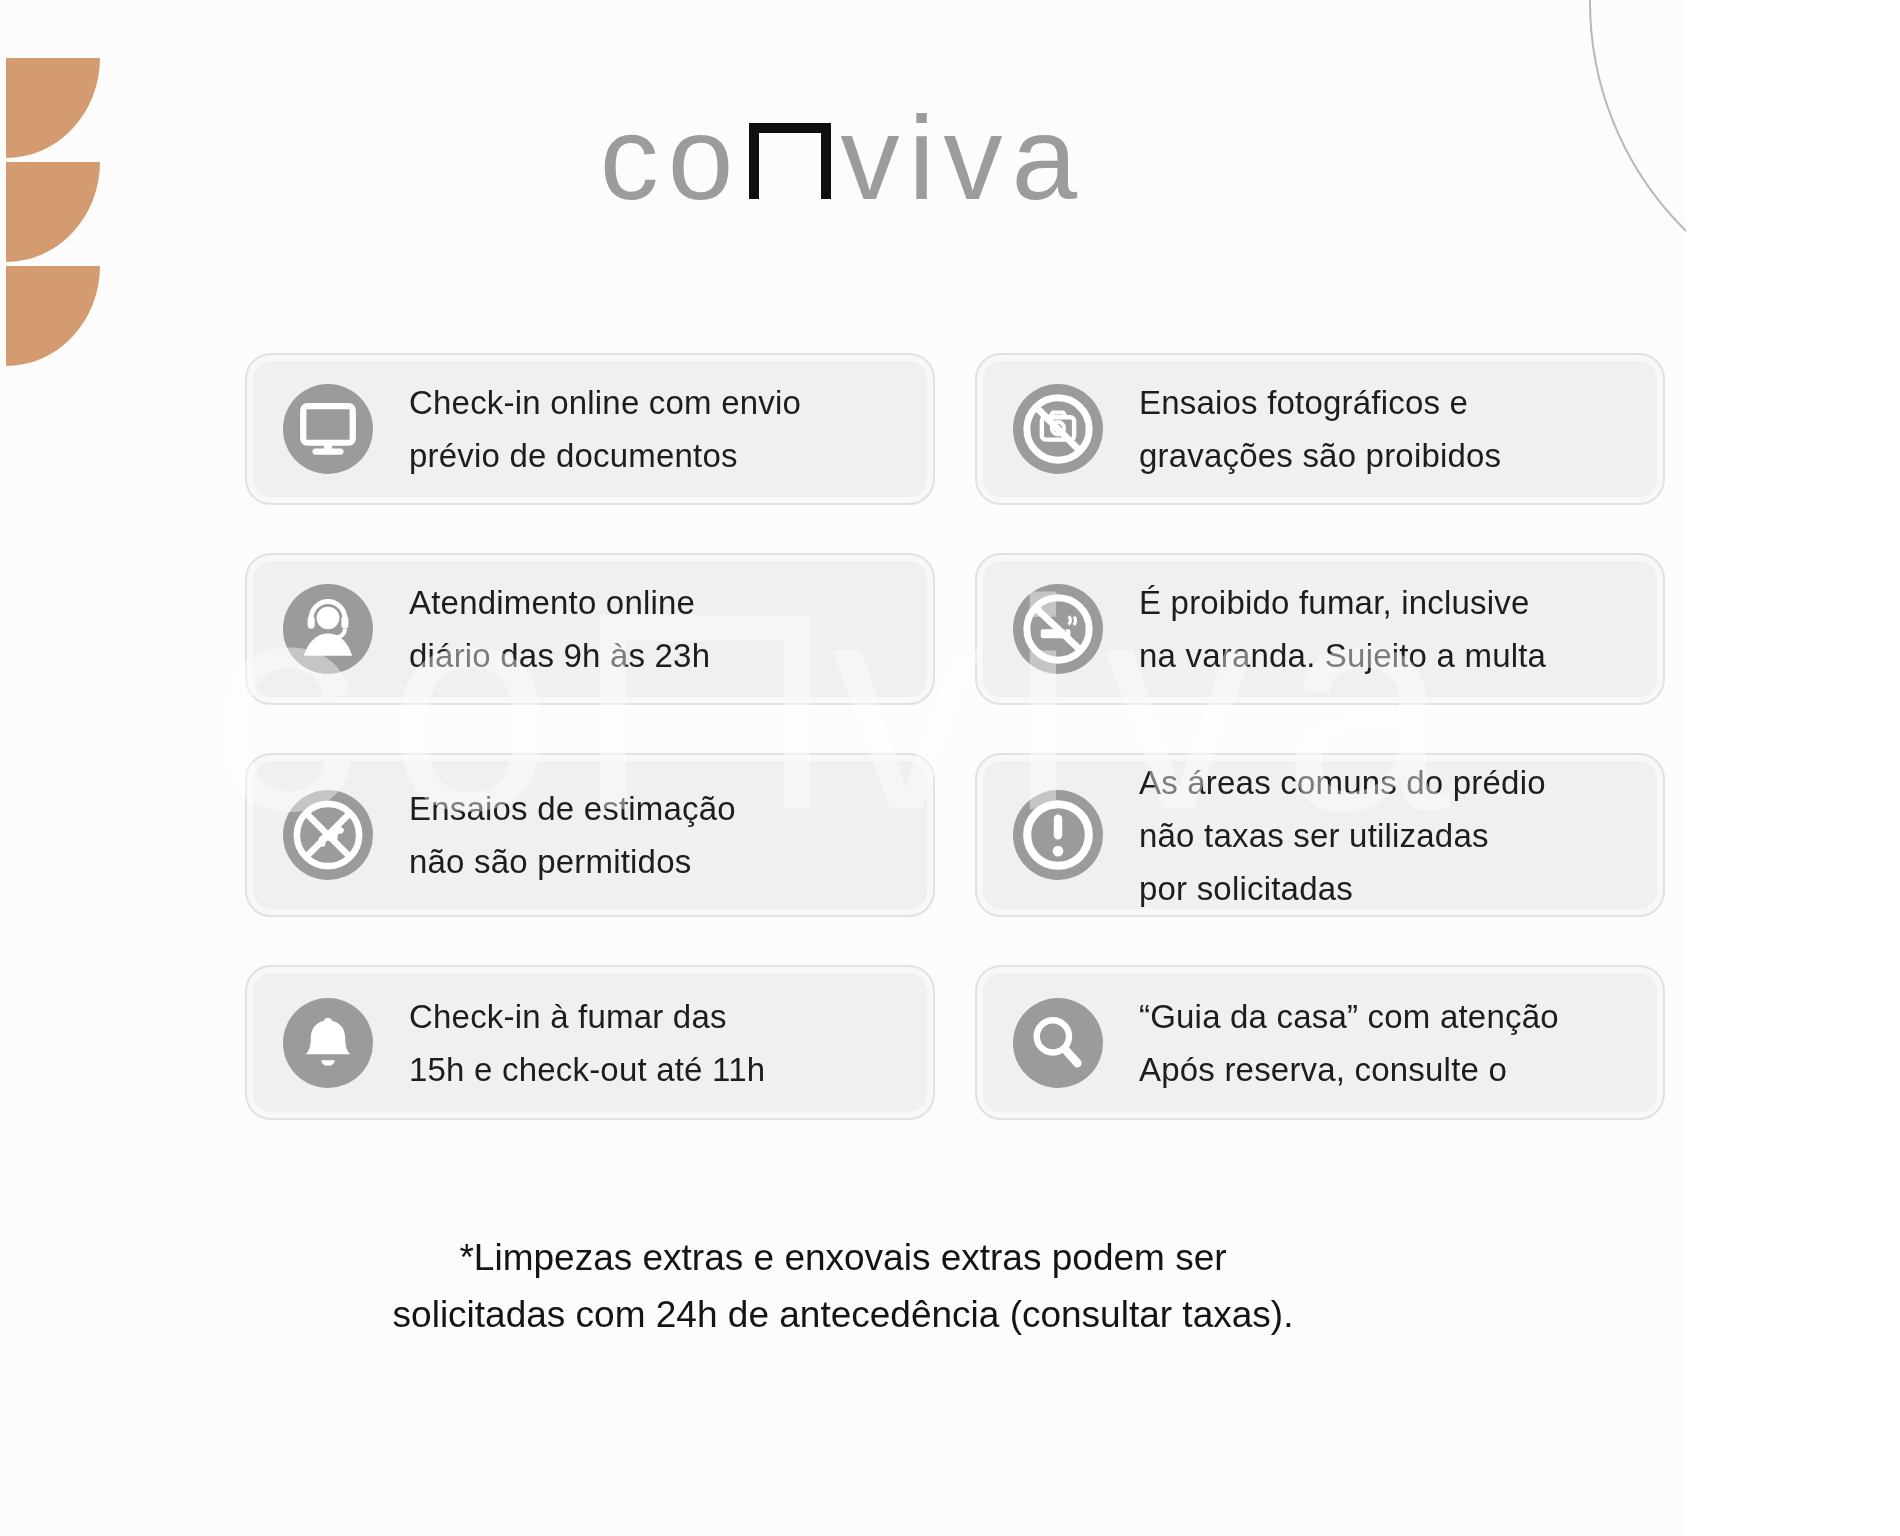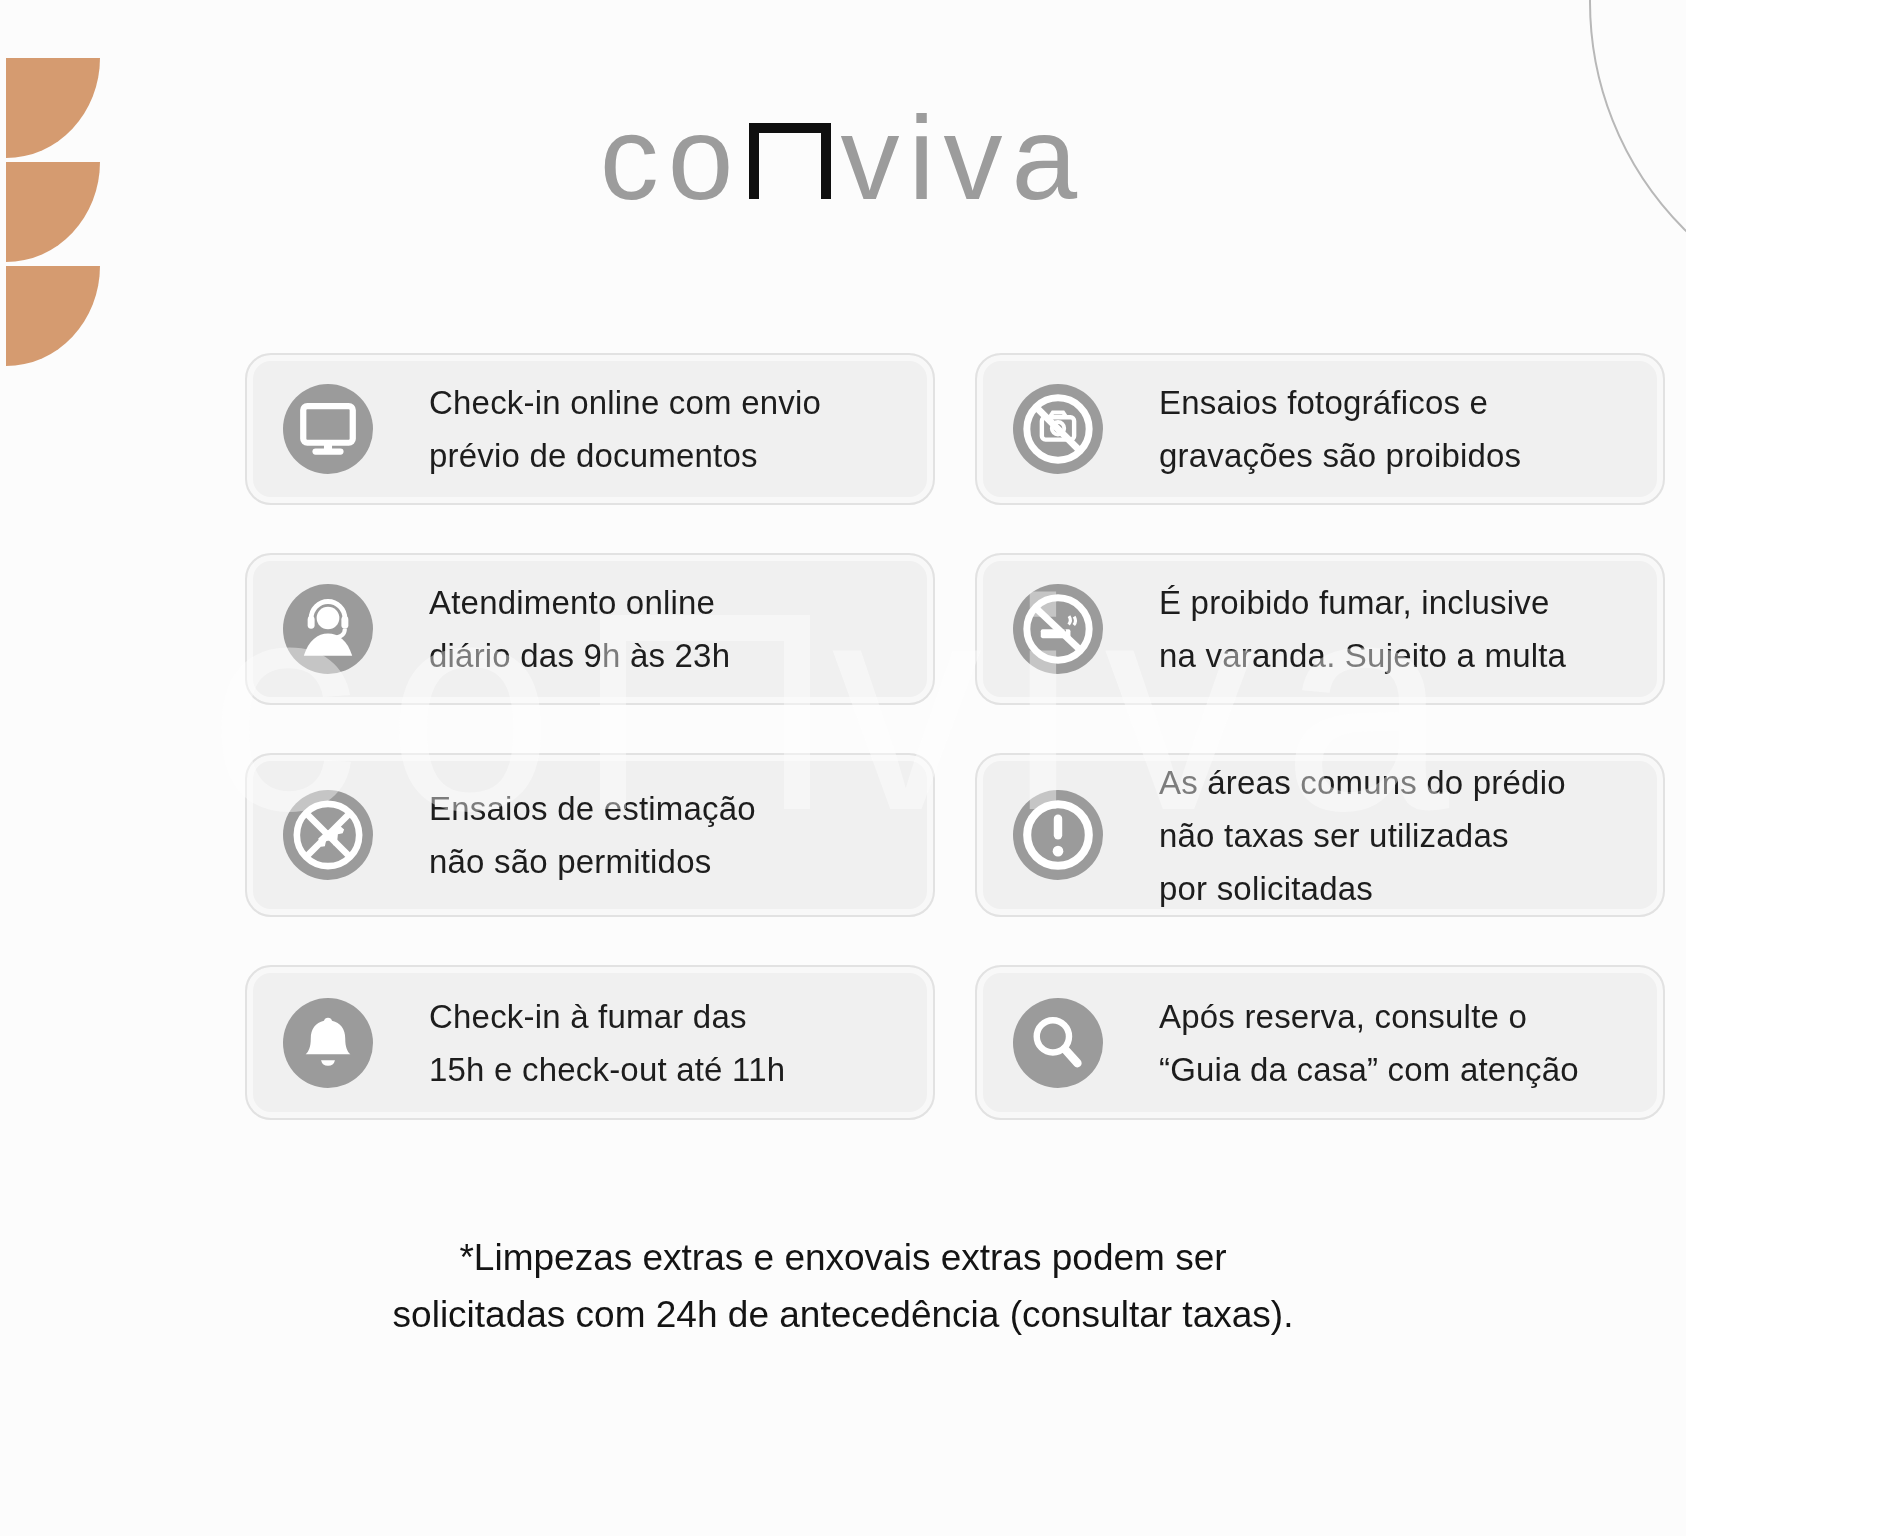--- a/index.html
+++ b/index.html
@@ -64,21 +64,21 @@
     grid-template-rows:152px 152px 164px 155px;
     column-gap:40px;row-gap:48px;
   }
   .card{
     background:#f0f0f0;
     border:2px solid #e2e2e2;
     border-radius:26px;
     box-shadow:inset 0 0 0 6px rgba(255,255,255,0.55);
     display:flex;align-items:center;
     padding-left:36px;box-sizing:border-box;
-    gap:56px;
+    gap:36px;
   }
   .icon-circle{
     flex:0 0 90px;width:90px;height:90px;border-radius:50%;
     background:#9b9b9b;
     display:flex;align-items:center;justify-content:center;
   }
   .icon-circle svg{width:88px;height:88px;display:block;}
   .card-text{
     font-size:33px;line-height:53px;color:#1d1d1d;
     letter-spacing:0.2px;
@@ -245,22 +245,22 @@
     </div>
 
     <div class="card">
       <span class="icon-circle" style="background: rgb(155, 155, 155);">
           <svg viewBox="0 0 48 48">
             <circle cx="21.2" cy="20.4" r="8.8" fill="none" stroke="#fff" stroke-width="3.5"></circle>
             <line x1="27.8" y1="27.4" x2="34.6" y2="35" stroke="#fff" stroke-width="4.6" stroke-linecap="round"></line>
           </svg>
         </span>
       <div class="card-text">
+        <span>“Guia da casa” com atenção</span>
         <span>Após reserva, consulte o</span>
-        <span>“Guia da casa” com atenção</span>
 
       </div>
     </div>
 
   </div>
 
   <div class="watermark">
     <span>co</span><span class="n-glyph"></span><span>viva</span>
   </div>
 

